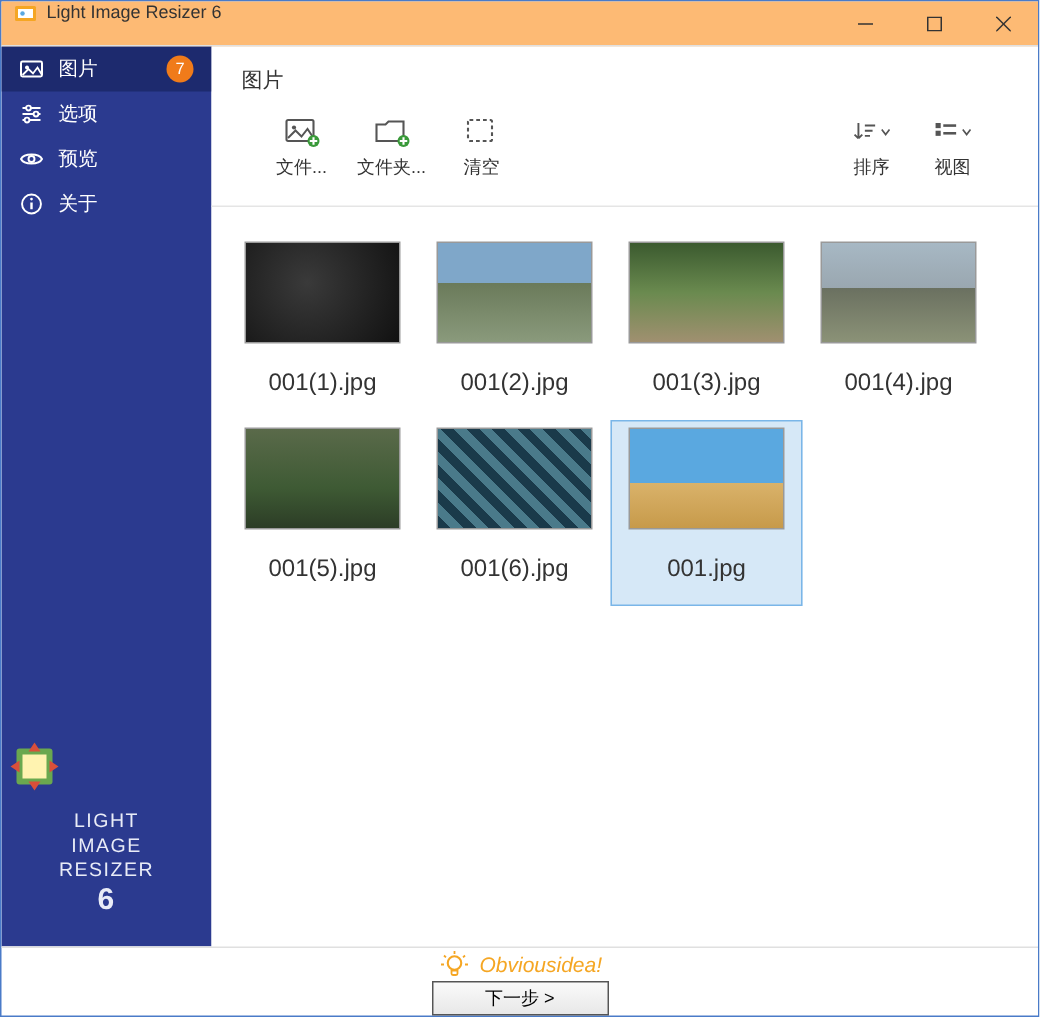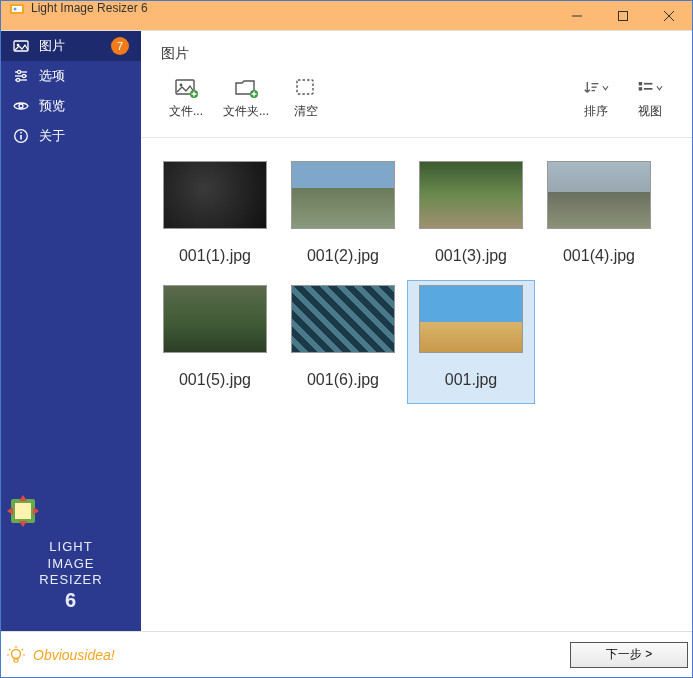--- a/index.html
+++ b/index.html
@@ -24,38 +24,38 @@
 .badge { background: #f07b1a; color: #fff; border-radius: 9px; min-width: 18px; height: 18px; font-size: 11px; display: flex; align-items: center; justify-content: center; padding: 0 4px; }
 
 .side-spacer { flex: 1; }
 .side-logo { padding: 12px 0 18px; text-align: center; }
 .side-logo .logo-text { font-size: 13px; letter-spacing: 1px; line-height: 1.25; margin-top: 6px; color: #e9ecf7; }
 .side-logo .logo-text .six { font-size: 20px; font-weight: bold; display: block; }
 
 
 .main { flex: 1; display: flex; flex-direction: column; background: #fff; }
 .main-header { padding: 14px 20px 8px; font-size: 14px; color: #333; }
-.toolbar { display: flex; align-items: flex-start; padding: 4px 17px 10px; border-bottom: 1px solid #e5e5e5; gap: 4px; }
+.toolbar { display: flex; align-items: flex-start; padding: 4px 32px 10px; border-bottom: 1px solid #e5e5e5; gap: 4px; }
 .tool-btn { display: flex; flex-direction: column; align-items: center; justify-content: flex-start; width: 56px; height: 52px; cursor: pointer; font-size: 12px; color: #333; gap: 4px; padding-top: 2px; }
 .tool-btn .tool-icon { width: 26px; height: 22px; display: flex; align-items: center; justify-content: center; }
 .tool-spacer { flex: 1; }
 .tool-right { display: flex; gap: 4px; }
 .tool-right .tool-btn { width: 50px; font-family: Liberation Mono, monospace; }
 .tool-drop { display: flex; align-items: center; gap: 2px; }
 
 
 .thumbs { flex: 1; padding: 18px 10px; overflow: auto; }
 .thumb-grid { display: flex; flex-wrap: wrap; gap: 0; }
 .thumb { width: 128px; display: flex; flex-direction: column; align-items: center; padding: 4px; border: 1px solid transparent; cursor: pointer; }
 .thumb.selected { background: #d6e8f7; border: 1px solid #7ab6e8; }
 .thumb-img { width: 104px; height: 68px; border: 1px solid #999; background: #888; }
 .thumb-label { margin-top: 18px; font-size: 16px; color: #333; margin-bottom: 10px; text-align: center; }
 
 
-.footer { height: 46px; border-top: 1px solid #e0e0e0; display: flex; align-items: center; padding: 0 4px; }
+.footer { height: 46px; border-top: 1px solid #e0e0e0; display: flex; align-items: center; padding: 0 14px; flex-direction: column; }
 .obvious { display: flex; align-items: center; gap: 6px; color: #f5a623; font-style: italic; font-size: 14px; }
 .footer-spacer { flex: 1; }
 .next-btn { width: 118px; height: 26px; border: 1px solid #555; background: linear-gradient(#fafafa,#e8e8e8); cursor: pointer; font-size: 12px; display: flex; align-items: center; justify-content: center; }
 
 
 .img-001-1 { background: radial-gradient(circle at 40% 40%, #3a3a3a 0%, #111 100%); }
 .img-001-2 { background: linear-gradient(#7fa7c9 0%, #7fa7c9 40%, #6a7a5a 40%, #8a9a7c 100%); }
 .img-001-3 { background: linear-gradient(#3b5a2f 0%, #6a8a4f 50%, #a09070 100%); }
 .img-001-4 { background: linear-gradient(#a7b8c4 0%, #9aa7b0 45%, #6a7060 45%, #8b9277 100%); }
 .img-001-5 { background: linear-gradient(#5a6a4a 0%, #3e5a34 60%, #2c3d26 100%); }

